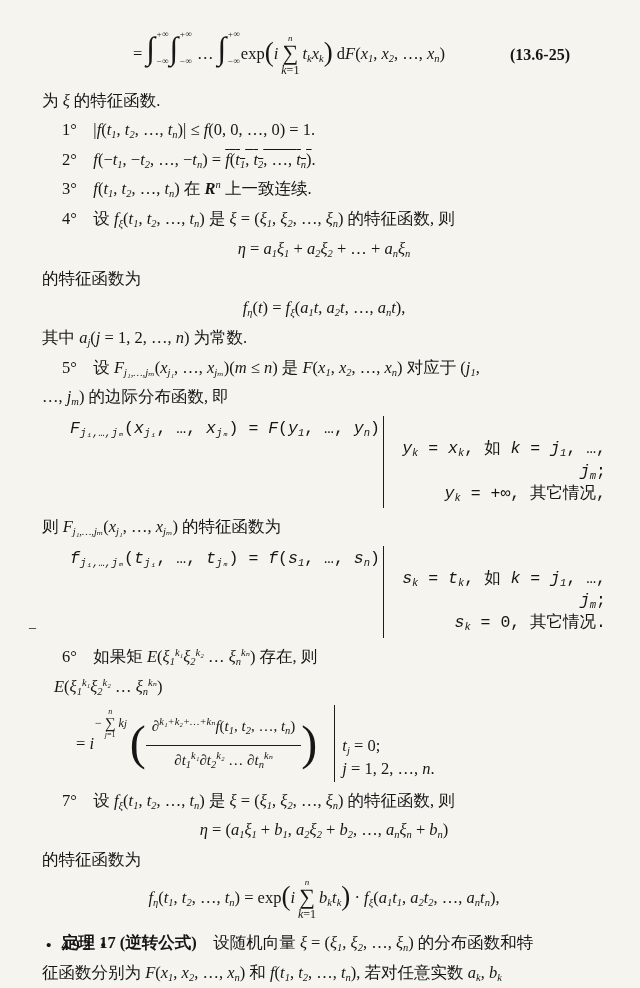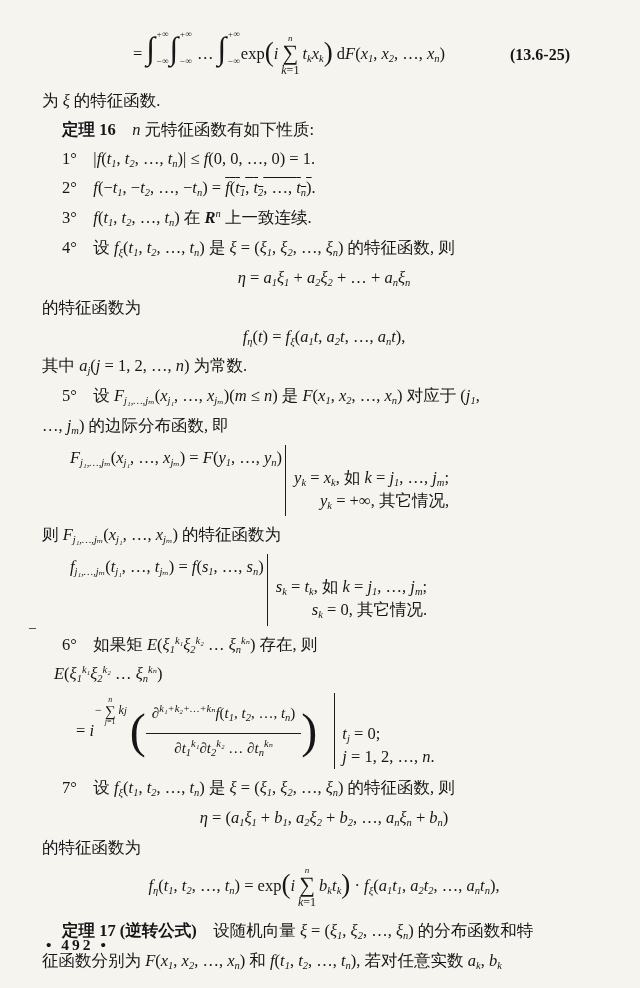--- a/index.html
+++ b/index.html
@@ -32,21 +32,21 @@
   .sum { display:inline-flex; flex-direction:column; align-items:center; line-height:1;
          vertical-align:middle; margin:0 3px; }
   .sum .st { font-size:9px; }
   .sum .sm { font-size:22px; line-height:.95; font-style:normal; }
   .sum .sb { font-size:12px; }
   .sumsm .sm { font-size:15px; }
   .sumsm .st, .sumsm .sb { font-size:8px; }
   
   .bp { font-size:27px; font-weight:300; vertical-align:middle; position:relative; top:-2px; }
   
-  .feval { display:flex; margin:2px 0 8px 28px; }
+  .feval { display:flex; margin:2px 0 8px 28px;font-family:Liberation Mono, monospace; }
   .fmain { white-space:nowrap; padding-top:2px; }
   .fconds { border-left:1.6px solid #1c1c1c; margin-left:3px; padding:22px 0 3px 8px; }
   .fconds .cline { display:block; line-height:1.35;text-align:right; }
   
   .bigeq { display:flex; align-items:center; margin:4px 0 8px 34px; }
   .supblk { display:inline-flex; align-items:center; font-size:12px; transform:translateY(-20px); margin:0 3px 0 1px; }
   .frac { display:inline-flex; flex-direction:column; text-align:center; font-size:15px; }
   .frac .num { border-bottom:1.4px solid #1c1c1c; padding:0 6px 8px; }
   .frac .den { padding-top:3px; }
   .bp2 { font-size:48px; font-weight:200; line-height:1; font-style:normal; }
@@ -83,21 +83,20 @@
             </span>
           </span>exp<span class="bp">(</span><i>i</i><span class="sum">
             <span class="st"><i>n</i></span>
             <span class="sm">∑</span>
             <span class="sb"><i>k</i>=1</span>
           </span><i>t</i><sub>k</sub><i>x</i><sub>k</sub><span class="bp">)</span> d<i>F</i>(<i>x</i><sub>1</sub>, <i>x</i><sub>2</sub>, …, <i>x</i><sub>n</sub>)</span>
       <span class="eqno">(13.6-25)</span>
     </div>
 
     <div class="ln">为 <i>ξ</i> 的特征函数.</div>
-    <div class="ln ind"><b>定理 16</b>　<i>n</i> 元特征函数有如下性质:</div>
     <div class="ln ind">1°　|<i>f</i>(<i>t</i><sub>1</sub>, <i>t</i><sub>2</sub>, …, <i>t</i><sub>n</sub>)| ≤ <i>f</i>(0, 0, …, 0) = 1.</div>
     <div class="ln ind">2°　<i>f</i>(−<i>t</i><sub>1</sub>, −<i>t</i><sub>2</sub>, …, −<i>t</i><sub>n</sub>) = <span class="ol"><i>f</i>(<i>t</i><sub>1</sub>, <i>t</i><sub>2</sub>, …, <i>t</i><sub>n</sub>)</span>.</div>
     <div class="ln ind">3°　<i>f</i>(<i>t</i><sub>1</sub>, <i>t</i><sub>2</sub>, …, <i>t</i><sub>n</sub>) 在 <b><i>R</i></b><sup><i>n</i></sup> 上一致连续.</div>
     <div class="ln ind">4°　设 <i>f</i><sub>ξ</sub>(<i>t</i><sub>1</sub>, <i>t</i><sub>2</sub>, …, <i>t</i><sub>n</sub>) 是 <i>ξ</i> = (<i>ξ</i><sub>1</sub>, <i>ξ</i><sub>2</sub>, …, <i>ξ</i><sub>n</sub>) 的特征函数, 则</div>
     <div class="ln center"><i>η</i> = <i>a</i><sub>1</sub><i>ξ</i><sub>1</sub> + <i>a</i><sub>2</sub><i>ξ</i><sub>2</sub> + … + <i>a</i><sub>n</sub><i>ξ</i><sub>n</sub></div>
     <div class="ln">的特征函数为</div>
     <div class="ln center"><i>f</i><sub>η</sub>(<i>t</i>) = <i>f</i><sub>ξ</sub>(<i>a</i><sub>1</sub><i>t</i>, <i>a</i><sub>2</sub><i>t</i>, …, <i>a</i><sub>n</sub><i>t</i>),</div>
     <div class="ln">其中 <i>a</i><sub>j</sub>(<i>j</i> = 1, 2, …, <i>n</i>) 为常数.</div>
     <div class="ln ind">5°　设 <i>F</i><sub><i>j</i>₁,…,<i>j</i>ₘ</sub>(<i>x</i><sub><i>j</i>₁</sub>, …, <i>x</i><sub><i>j</i>ₘ</sub>)(<i>m</i> ≤ <i>n</i>) 是 <i>F</i>(<i>x</i><sub>1</sub>, <i>x</i><sub>2</sub>, …, <i>x</i><sub>n</sub>) 对应于 (<i>j</i><sub>1</sub>,</div>
     <div class="ln">…, <i>j</i><sub>m</sub>) 的边际分布函数, 即</div>

